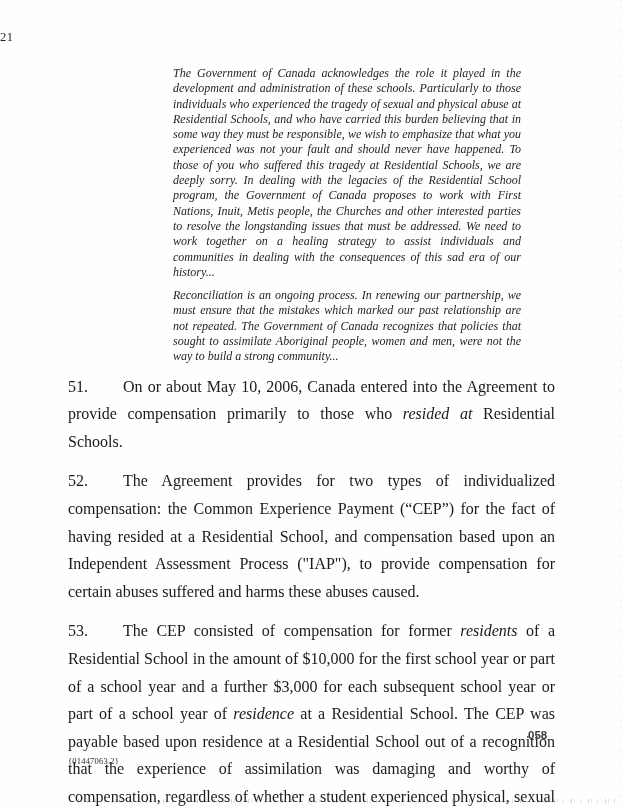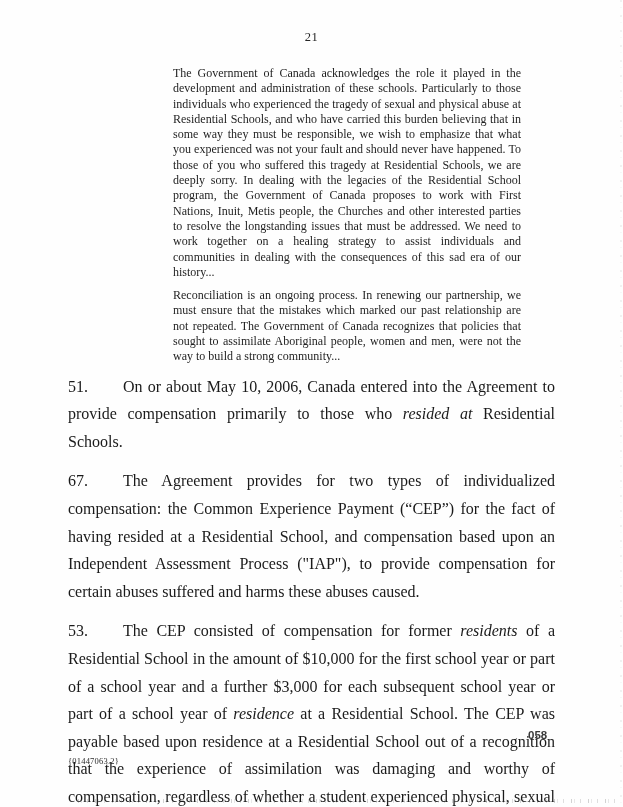--- a/index.html
+++ b/index.html
@@ -10,33 +10,34 @@
     background: #fefefe;
     overflow: hidden;
     font-family: "Liberation Serif", "DejaVu Serif", serif;
     color: #1c1c1c;
   }
   .pageno {
     position: absolute;
     top: 30px;
     left: 0;
     right: 0;
-    text-align: center;
+    text-align: left;
     font-size: 12.5px;
     letter-spacing: 0.5px;
     color: #252525;
   }
   .content {
     position: absolute;
     top: 66px;
     left: 68px;
     width: 487px;
   }
   .quote {
     margin: 0 34px 8px 105px;
+    font-style: italic;
     font-size: 12px;
     line-height: 15.3px;
     text-align: justify;
     color: #1e1e1e;
   }
   .quote:last-of-type { margin-bottom: 0; }
   .body-para {
     margin: 12px 0 0 0;
     font-size: 16px;
     line-height: 27.6px;
@@ -100,21 +101,21 @@
   <div class="pageno">21</div>
 
   <div class="content">
 
     <p class="quote">The Government of Canada acknowledges the role it played in the development and administration of these schools.  Particularly to those individuals who experienced the tragedy of sexual and physical abuse at Residential Schools, and who have carried this burden believing that in some way they must be responsible, we wish to emphasize that what you experienced was not your fault and should never have happened.  To those of you who suffered this tragedy at Residential Schools, we are deeply sorry.  In dealing with the legacies of the Residential School program, the Government of Canada proposes to work with First Nations, Inuit, Metis people, the Churches and other interested parties to resolve the longstanding issues that must be addressed.  We need to work together on a healing strategy to assist individuals and communities in dealing with the consequences of this sad era of our history...</p>
 
     <p class="quote">Reconciliation is an ongoing process.  In renewing our partnership, we must ensure that the mistakes which marked our past relationship are not repeated.  The Government of Canada recognizes that policies that sought to assimilate Aboriginal people, women and men, were not the way to build a strong community...</p>
 
     <p class="body-para first"><span class="pnum">51.</span><span>On or about May 10, 2006, Canada entered into the Agreement to provide compensation primarily to those who </span><span class="it">resided at</span><span> Residential Schools.</span></p>
 
-    <p class="body-para"><span class="pnum">67.</span><span>The Agreement provides for two types of individualized compensation: the Common Experience Payment (“CEP”) for the fact of having resided at a Residential School, and compensation based upon an Independent Assessment Process ("IAP"), to provide compensation for certain abuses suffered and harms these abuses caused.</span></p>
+    <p class="body-para"><span class="pnum">52.</span><span>The Agreement provides for two types of individualized compensation: the Common Experience Payment (“CEP”) for the fact of having resided at a Residential School, and compensation based upon an Independent Assessment Process ("IAP"), to provide compensation for certain abuses suffered and harms these abuses caused.</span></p>
 
     <p class="body-para"><span class="pnum">53.</span><span>The CEP consisted of compensation for former </span><span class="it">residents</span><span> of a Residential School in the amount of $10,000 for the first school year or part of a school year and a further $3,000 for each subsequent school year or part of a school year of </span><span class="it">residence</span><span> at a Residential School.  The CEP was payable based upon residence at a Residential School out of a recognition that the experience of assimilation was damaging and worthy of compensation, regardless of whether a student experienced physical, sexual or other abuse while at the Residential School.  Compensation for the latter was payable through the IAP.  The CEP was available only to former</span></p>
 
   </div>
 
   <div class="docid">{01447063.2}</div>
 
   <div class="stamp">058</div>
 
   <div class="scan-band"></div>

